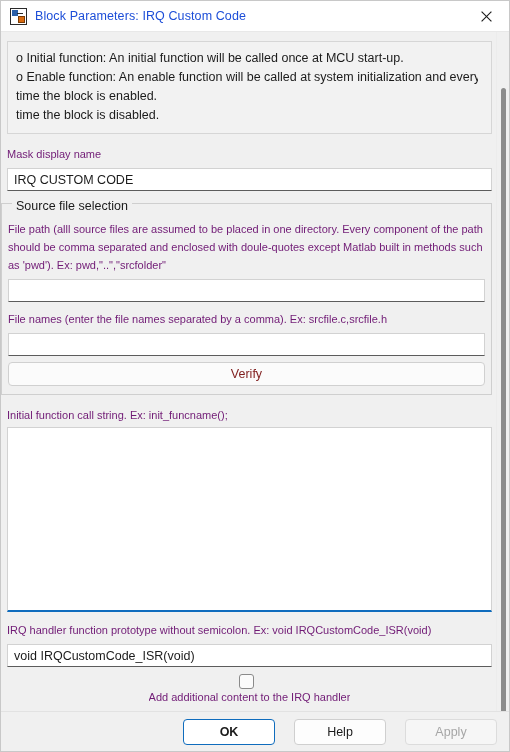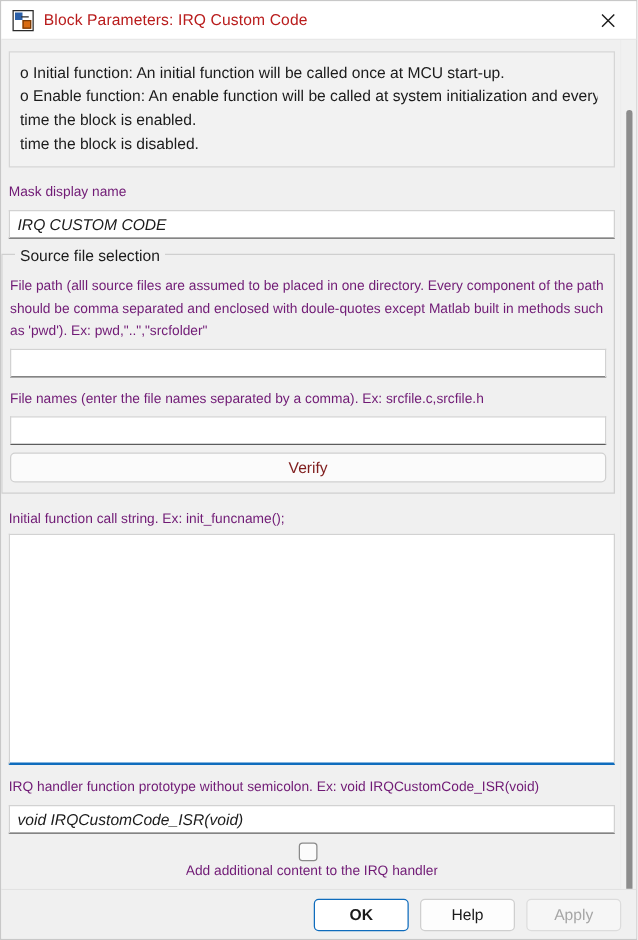--- a/index.html
+++ b/index.html
@@ -39,21 +39,21 @@
   .title-icon .sq-orange {
     position: absolute; right: 1px; bottom: 1px;
     width: 7px; height: 7px; background: #d96b10;
     border: 1px solid #7a3b05;
   }
   .title-icon .wire {
     position: absolute; left: 6px; top: 4px;
     width: 6px; height: 1px; background: #2a2a2a;
   }
   .title-text {
-    font-size: 12.5px; color: #b91c1c;
+    font-size: 12.5px; color: #1d4ed8;
     white-space: nowrap; letter-spacing: 0.1px;
   }
   .close-btn {
     position: absolute; right: 0; top: 0;
     width: 45px; height: 31px;
     display: flex; align-items: center; justify-content: center;
     cursor: default;
   }
   .close-btn svg { display: block; }
 
@@ -119,21 +119,20 @@
     background: #ffffff;
     border: 1px solid #d2d2d2;
     border-bottom: 1px solid #5c5c5c;
     height: 23px;
     display: flex; align-items: center;
     padding: 0 6px;
     font-size: 12.5px;
     color: #1b1b1b;
     overflow: hidden;
     white-space: nowrap;
-    font-style: italic;
   }
 
   
   .group {
     margin: 6px 6px 0 0;
     border: 1px solid #cfcfcf;
     padding: 0 6px 8px 6px;
     position: relative;
   }
   .group > .group-title {
@@ -189,28 +188,29 @@
   
   .footer {
     height: 40px; min-height: 40px;
     background: #f0f0f0;
     border-top: 1px solid #e2e2e2;
     display: flex; align-items: center; justify-content: flex-end;
     padding-right: 12px;
     gap: 9px;
   }
   .fbtn {
-    width: 76px; height: 26px;
+    width: 92px; height: 26px;
     background: #fdfdfd;
     border: 1px solid #cfcfcf;
     border-radius: 4px;
     font-size: 12.5px;
     color: #1b1b1b;
     display: flex; align-items: center; justify-content: center;
     cursor: default;
+    margin-left: 10px;
   }
   .fbtn.default {
     border: 1.6px solid #0f6cbd;
     background: #ffffff;
     font-weight: 600;
   }
   .fbtn.disabled { color: #a6a6a6; background: #f6f6f6; border-color: #dcdcdc; }
 </style>
 </head>
 <body>

